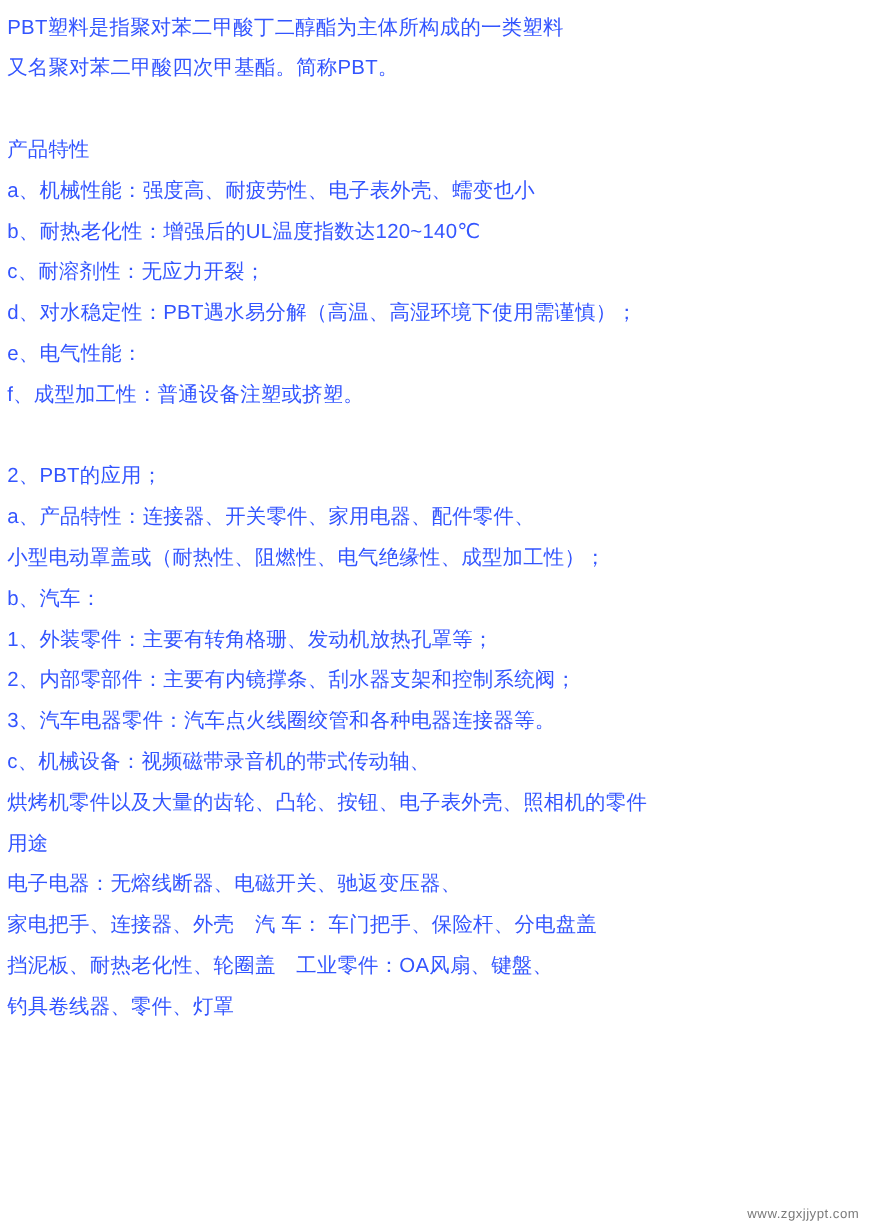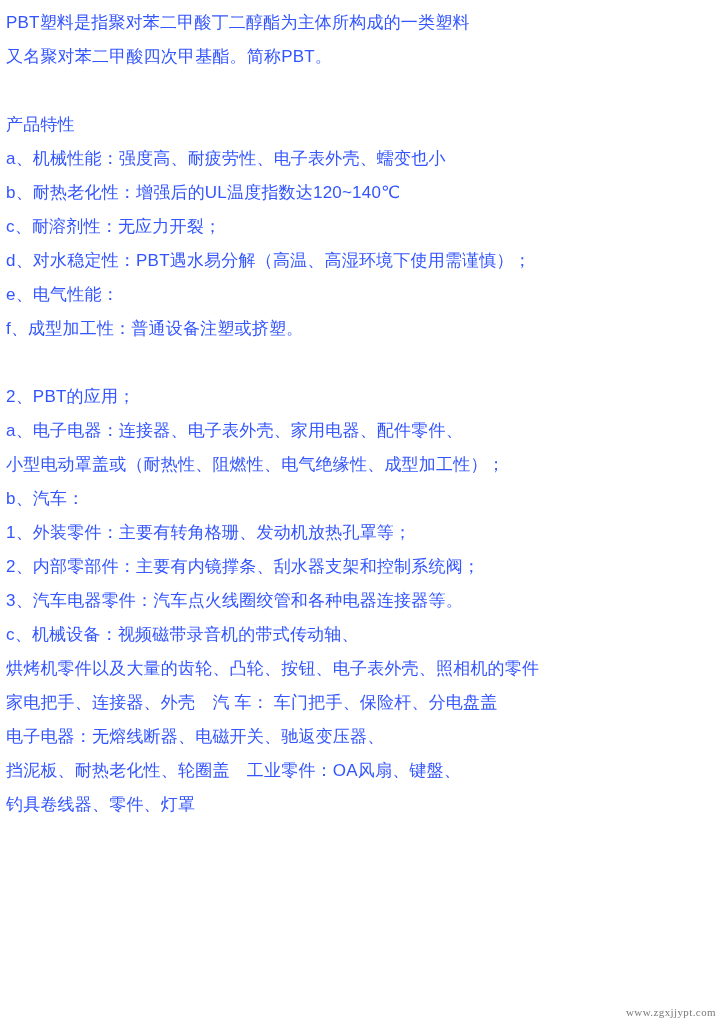--- a/index.html
+++ b/index.html
@@ -29,21 +29,21 @@
   }
   .spacer {
     height: 34px;
   }
   .watermark {
     position: absolute;
     right: 10px;
     bottom: 6px;
     color: #7a7a7a;
     font-size: 11px;
-    font-family: Liberation Serif, serif;
+    font-family: Liberation Sans, sans-serif;
     letter-spacing: 0.4px;
     white-space: pre;
   }
 </style>
 </head>
 <body>
 
 <div class="page">
 
   <div>
@@ -60,29 +60,30 @@
     <div class="line">c、耐溶剂性：无应力开裂；</div>
     <div class="line">d、对水稳定性：PBT遇水易分解（高温、高湿环境下使用需谨慎）；</div>
     <div class="line">e、电气性能：</div>
     <div class="line">f、成型加工性：普通设备注塑或挤塑。</div>
   </div>
 
   <div class="spacer"></div>
 
   <div>
     <div class="line">2、PBT的应用；</div>
-    <div class="line">a、电子电器：连接器、电子表外壳、家用电器、配件零件、</div>
+    <div class="line">a、产品特性：连接器、开关零件、家用电器、配件零件、</div>
     <div class="line">小型电动罩盖或（耐热性、阻燃性、电气绝缘性、成型加工性）；</div>
     <div class="line">b、汽车：</div>
     <div class="line">1、外装零件：主要有转角格珊、发动机放热孔罩等；</div>
     <div class="line">2、内部零部件：主要有内镜撑条、刮水器支架和控制系统阀；</div>
     <div class="line">3、汽车电器零件：汽车点火线圈绞管和各种电器连接器等。</div>
     <div class="line">c、机械设备：视频磁带录音机的带式传动轴、</div>
     <div class="line">烘烤机零件以及大量的齿轮、凸轮、按钮、电子表外壳、照相机的零件</div>
+    <div class="line">用途</div>
+    <div class="line">电子电器：无熔线断器、电磁开关、驰返变压器、</div>
     <div class="line">家电把手、连接器、外壳　汽 车： 车门把手、保险杆、分电盘盖</div>
-    <div class="line">电子电器：无熔线断器、电磁开关、驰返变压器、</div>
     <div class="line">挡泥板、耐热老化性、轮圈盖　工业零件：OA风扇、键盤、</div>
     <div class="line">钓具卷线器、零件、灯罩</div>
   </div>
 
   <div class="watermark">www.zgxjjypt.com</div>
 
 </div>
 
 </body></html>

